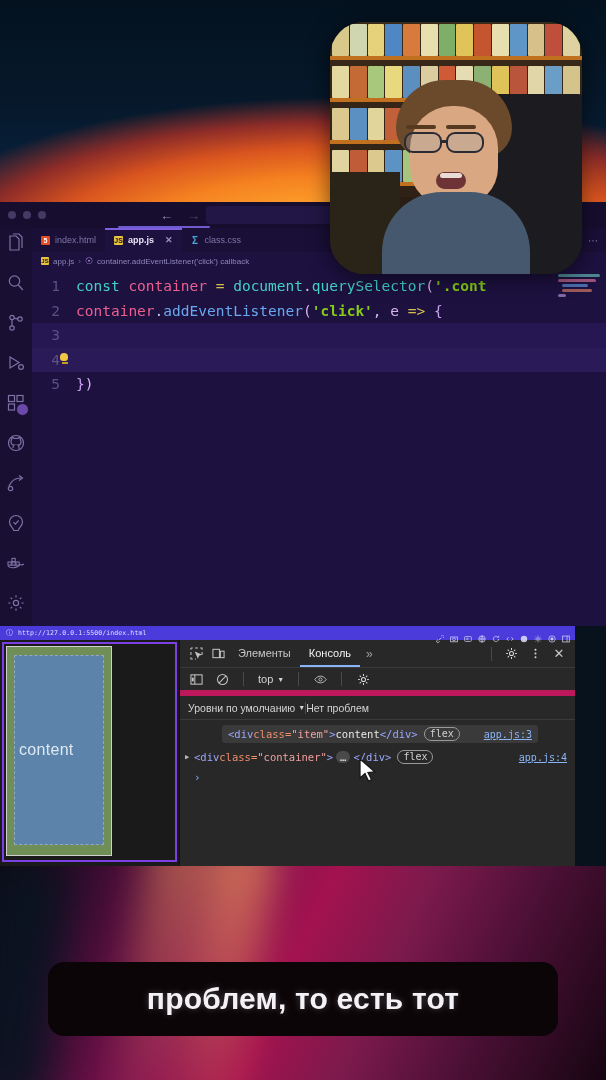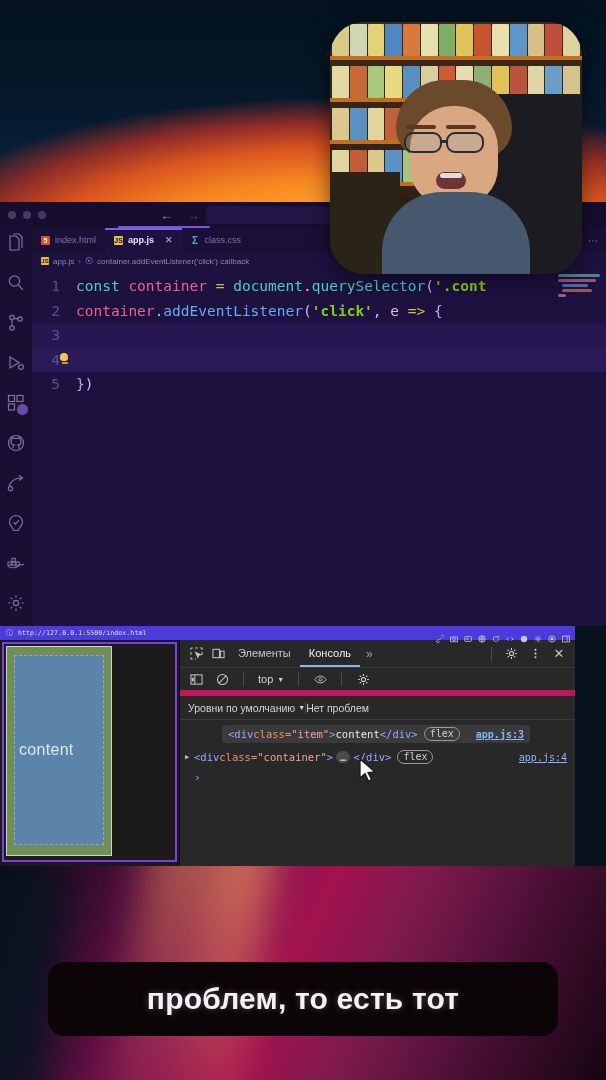--- a/index.html
+++ b/index.html
@@ -485,21 +485,21 @@
 
           <div style="padding:2px 6px 0 20px;">
             <div class="clog first" style="width:auto;">
               <span class="tg">&lt;div </span>
                 <span class="attr">class=</span>
                 <span class="val">"item"</span>
                 <span class="tg">&gt;</span>
                 <span class="txt">content</span>
                 <span class="tg">&lt;/div&gt;</span>
               <span class="flexbadge">flex</span>
-              <span class="src" style="margin-left:16px;font-weight:bold;">app.js:3</span>
+              <span class="src" style="margin-left:24px;">app.js:3</span>
             </div>
           </div>
 
           <div class="clog" style="border-bottom:none; padding-left:14px; margin-top:4px;">
             <span class="tri">▶</span>
             <span class="tg">&lt;div </span>
               <span class="attr">class=</span>
               <span class="val">"container"</span>
               <span class="tg">&gt;</span>
               <span class="txt" style="background:#4a4a4a;border-radius:7px;padding:0 4px;margin:0 3px;">…</span>

